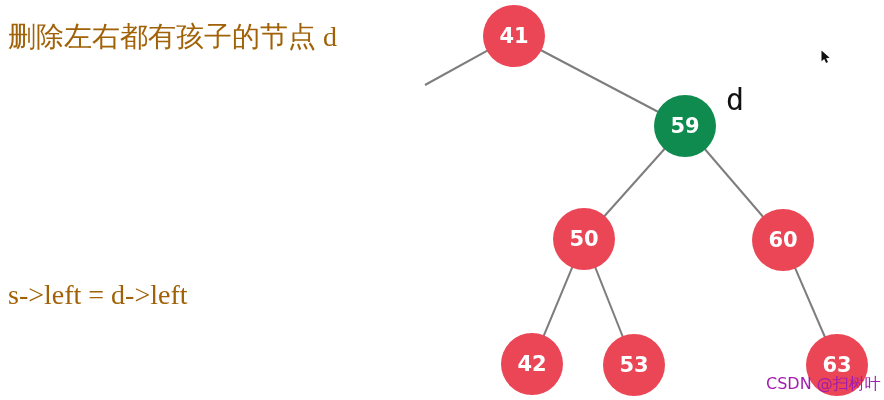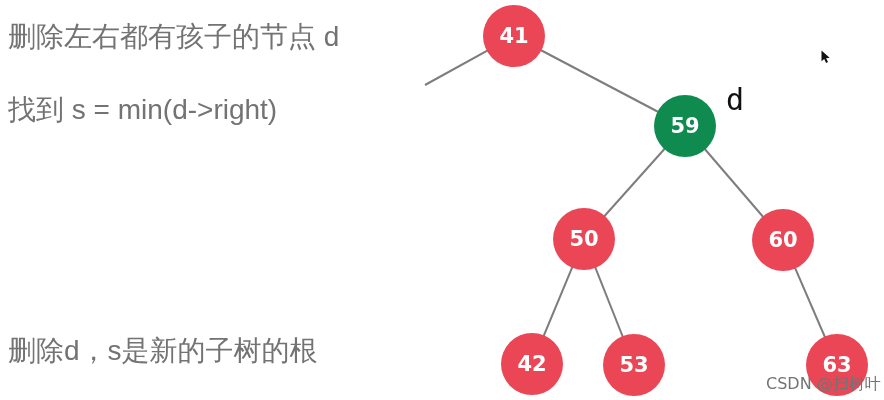--- a/index.html
+++ b/index.html
@@ -6,53 +6,52 @@
   .stage{
     position:relative;
     width:884px;height:400px;
     background:#ffffff;
     overflow:hidden;
     font-family:"DejaVu Sans","Liberation Sans",sans-serif;
   }
   .note{
     position:absolute;
     left:8px;
-    color:#737373;
+    color:#a16207;
     font-size:28px;
     line-height:1.1;
     white-space:pre;
-    font-family:Liberation Sans, sans-serif;
+    font-family:Liberation Serif, serif;
     letter-spacing:0px;
   }
   .tree-svg{position:absolute;left:0;top:0;}
   .d-label{
     position:absolute;
     left:726px;top:82px;
     color:#111;
     font-size:30px;
     font-family:"DejaVu Sans Mono","Liberation Mono",monospace;
   }
   .watermark{
     position:absolute;
     left:766px;top:374px;
     font-size:16px;
-    color:#737373;
+    color:#a21caf;
     white-space:nowrap;
     font-family:"DejaVu Sans","Liberation Sans",sans-serif;
   }
   .cursor{position:absolute;left:821px;top:50px;}
 </style>
 </head>
 <body>
 
 <div class="stage">
 
   <div class="note" style="top:22px">删除左右都有孩子的节点 d</div>
-  <div class="note" style="top:95px">找到 s = min(d-&gt;right)</div>
-  <div class="note" style="top:336px">删除d，s是新的子树的根</div>
+  <div class="note" style="top:280px">s-&gt;left = d-&gt;left</div>
 
   <svg id="tree" class="tree-svg" width="884" height="400" viewBox="0 0 884 400">
       <line x1="514" y1="36" x2="425" y2="85" stroke="#7d7d7d" stroke-width="2"></line>
       <line x1="514" y1="36" x2="685" y2="126" stroke="#7d7d7d" stroke-width="2"></line>
       <line x1="685" y1="126" x2="584" y2="239" stroke="#7d7d7d" stroke-width="2"></line>
       <line x1="685" y1="126" x2="783" y2="240" stroke="#7d7d7d" stroke-width="2"></line>
       <line x1="584" y1="239" x2="532" y2="364" stroke="#7d7d7d" stroke-width="2"></line>
       <line x1="584" y1="239" x2="634" y2="365" stroke="#7d7d7d" stroke-width="2"></line>
       <line x1="783" y1="240" x2="837" y2="365" stroke="#7d7d7d" stroke-width="2"></line>
       <circle cx="514" cy="36" r="31" fill="#ea4656"></circle>

